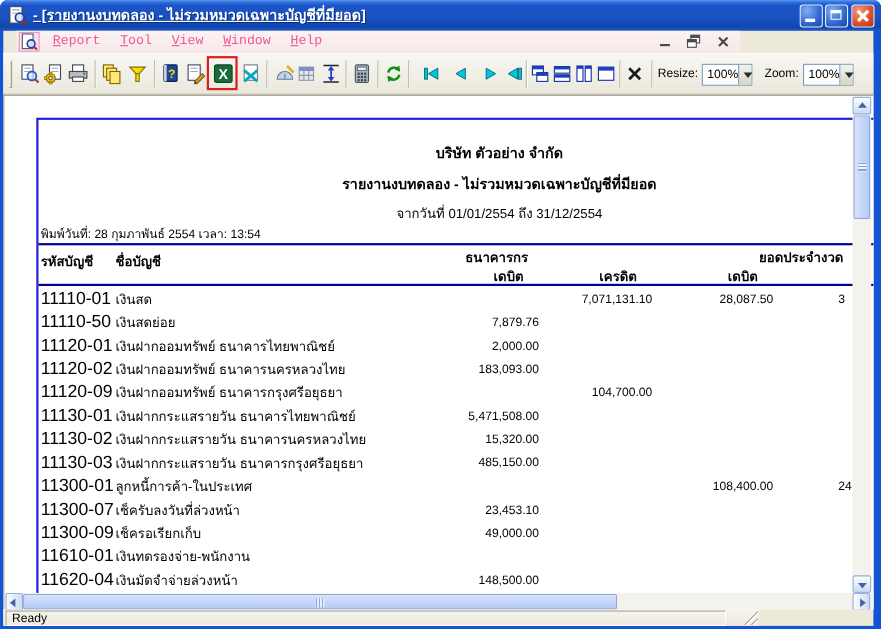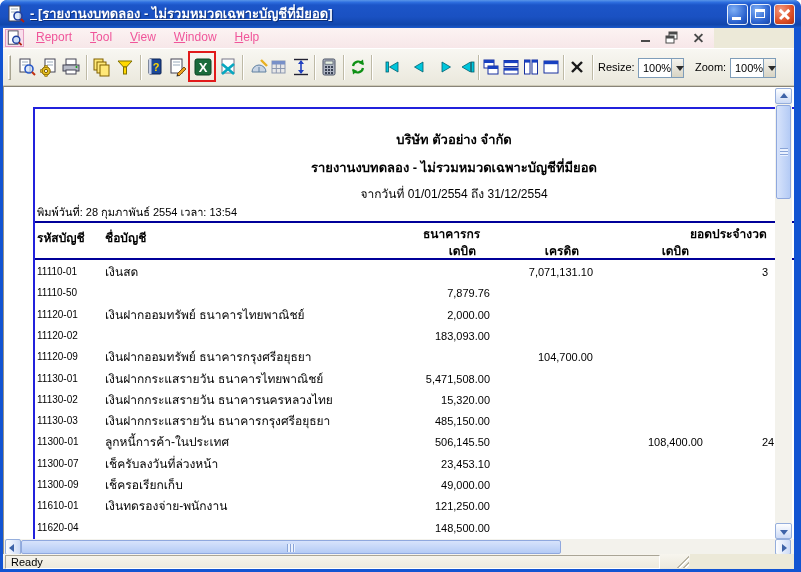--- a/index.html
+++ b/index.html
@@ -17,21 +17,21 @@
   .wb-red{background:radial-gradient(circle at 30% 25%,#F2987E,#DD4F26 60%,#B23110);}
   .wb-min{right:53px;} .wb-max{right:30px;} .wb-close{right:6px;}
   .g-min{position:absolute;left:4px;bottom:4px;width:9px;height:3px;background:#fff;}
   .g-max{position:absolute;left:4px;top:4px;width:10px;height:9px;border:1px solid #fff;border-top:3px solid #fff;box-sizing:border-box;}
   .g-x{position:absolute;left:3px;top:3px;width:13px;height:13px;}
   .g-x::before,.g-x::after{content:"";position:absolute;left:0;top:5px;width:13px;height:2.5px;background:#fff;}
   .g-x::before{transform:rotate(45deg);} .g-x::after{transform:rotate(-45deg);}
   
   .app-body{position:absolute;left:3px;top:28px;width:791px;height:541px;background:#ECE9D8;}
   
-  .menubar{position:absolute;left:0;top:0;width:711px;height:20px;background:linear-gradient(180deg,#FCF3F3,#F7E7E9);border-bottom:1px solid #EFC2D2;}
+  .menubar{position:absolute;left:12px;top:0;width:658px;height:20px;background:linear-gradient(180deg,#FCF3F3,#F7E7E9);border-bottom:1px solid #EFC2D2;font-family:Liberation Mono, monospace;}
   .menu-icon-box{position:absolute;left:2px;top:1px;width:19px;height:18px;background:#F9DFEC;border:1px solid #E49AC0;box-sizing:border-box;}
   .menu-items{position:absolute;left:24px;top:0;height:20px;display:flex;}
   .menu-item{padding:0 9px;line-height:19px;font-size:12px;color:#F0559A;white-space:nowrap;}
   .menu-item .u{text-decoration:underline;}
   .mdi-btns{position:absolute;right:6px;top:2px;display:flex;gap:6px;}
   .mdi-btn{width:20px;height:15px;position:relative;background:transparent;}
   .m-min{position:absolute;left:5px;bottom:3px;width:9px;height:2px;background:#4A4A4A;}
   .m-x{position:absolute;left:5px;top:3px;width:11px;height:10px;}
   .m-x::before,.m-x::after{content:"";position:absolute;left:0;top:4px;width:11px;height:2px;background:#4A4A4A;}
   .m-x::before{transform:rotate(45deg);} .m-x::after{transform:rotate(-45deg);}
@@ -57,21 +57,21 @@
   .hline{position:absolute;left:0;width:838px;height:2px;background:#000099;}
   .hl-1{top:112px;} .hl-2{top:149px;}
   .col-hdr{font-weight:bold;font-size:12px;}
   .ch-code{left:2px;top:119px;} .ch-name{left:70px;top:119px;}
   .ch-bf{left:388px;top:115px;} .ch-period{left:655px;top:115px;}
   .ch-sub{top:132px;width:120px;text-align:right;padding-right:14px;box-sizing:border-box;}
   .ch-d1{left:335px;} .ch-c1{left:438px;} .ch-d2{left:548px;}
   .rows{position:absolute;left:0;top:152px;width:838px;height:400px;}
   .trow{position:absolute;left:0;width:838px;height:22px;line-height:22px;}
   .cell{position:absolute;top:0;white-space:nowrap;color:#000;}
-  .c-code{left:2px;font-size:10px;}
+  .c-code{left:2px;font-size:16px;}
   .c-name{left:70px;width:265px;font-size:12px;overflow:hidden;}
   .c-num{width:120px;text-align:right;font-size:11px;}
   .c-d1{left:335px;} .c-c1{left:438px;} .c-d2{left:548px;}
   .c-frag{left:727px;font-size:11px;}
   
   .vscroll{position:absolute;left:771px;top:1px;width:17px;height:451px;background:#F3F2EC;z-index:5;}
   .hscroll{position:absolute;left:0;top:452px;width:791px;height:16px;background:#F3F2EC;z-index:5;}
   .sbtn{position:absolute;background:linear-gradient(180deg,#FDFEFF,#CCDAF6);border:1px solid #95AEDC;border-radius:2px;box-sizing:border-box;}
   .sbtn.h{background:linear-gradient(90deg,#FDFEFF,#CCDAF6);}
   .arr{position:absolute;width:0;height:0;border:4px solid transparent;}
@@ -385,39 +385,42 @@
         <div class="rp col-hdr ch-sub ch-c1">เครดิต</div>
         <div class="rp col-hdr ch-sub ch-d2">เดบิต</div>
         <div class="hline hl-2"></div>
 
         <div class="rows">
             <div class="trow" style="top: 0px;">
               <span class="cell c-code">11110-01</span>
               <span class="cell c-name">เงินสด</span>
               <span class="cell c-num c-d1"></span>
               <span class="cell c-num c-c1">7,071,131.10</span>
+              <span class="cell c-num c-d2">28,087.50</span>
               <span class="cell c-frag">3</span>
             </div>
             <div class="trow" style="top: 21.3px;">
               <span class="cell c-code">11110-50</span>
+              <span class="cell c-name">เงินสดย่อย</span>
               <span class="cell c-num c-d1">7,879.76</span>
               <span class="cell c-num c-c1"></span>
               <span class="cell c-num c-d2"></span>
               <span class="cell c-frag"></span>
             </div>
             <div class="trow" style="top: 42.6px;">
               <span class="cell c-code">11120-01</span>
               <span class="cell c-name">เงินฝากออมทรัพย์ ธนาคารไทยพาณิชย์</span>
               <span class="cell c-num c-d1">2,000.00</span>
               <span class="cell c-num c-c1"></span>
               <span class="cell c-num c-d2"></span>
               <span class="cell c-frag"></span>
             </div>
             <div class="trow" style="top: 63.9px;">
               <span class="cell c-code">11120-02</span>
+              <span class="cell c-name">เงินฝากออมทรัพย์ ธนาคารนครหลวงไทย</span>
               <span class="cell c-num c-d1">183,093.00</span>
               <span class="cell c-num c-c1"></span>
               <span class="cell c-num c-d2"></span>
               <span class="cell c-frag"></span>
             </div>
             <div class="trow" style="top: 85.2px;">
               <span class="cell c-code">11120-09</span>
               <span class="cell c-name">เงินฝากออมทรัพย์ ธนาคารกรุงศรีอยุธยา</span>
               <span class="cell c-num c-d1"></span>
               <span class="cell c-num c-c1">104,700.00</span>
@@ -444,21 +447,20 @@
               <span class="cell c-code">11130-03</span>
               <span class="cell c-name">เงินฝากกระแสรายวัน ธนาคารกรุงศรีอยุธยา</span>
               <span class="cell c-num c-d1">485,150.00</span>
               <span class="cell c-num c-c1"></span>
               <span class="cell c-num c-d2"></span>
               <span class="cell c-frag"></span>
             </div>
             <div class="trow" style="top: 170.4px;">
               <span class="cell c-code">11300-01</span>
               <span class="cell c-name">ลูกหนี้การค้า-ในประเทศ</span>
-              <span class="cell c-num c-d1">506,145.50</span>
               <span class="cell c-num c-c1"></span>
               <span class="cell c-num c-d2">108,400.00</span>
               <span class="cell c-frag">24</span>
             </div>
             <div class="trow" style="top: 191.7px;">
               <span class="cell c-code">11300-07</span>
               <span class="cell c-name">เช็ครับลงวันที่ล่วงหน้า</span>
               <span class="cell c-num c-d1">23,453.10</span>
               <span class="cell c-num c-c1"></span>
               <span class="cell c-num c-d2"></span>
@@ -468,27 +470,27 @@
               <span class="cell c-code">11300-09</span>
               <span class="cell c-name">เช็ครอเรียกเก็บ</span>
               <span class="cell c-num c-d1">49,000.00</span>
               <span class="cell c-num c-c1"></span>
               <span class="cell c-num c-d2"></span>
               <span class="cell c-frag"></span>
             </div>
             <div class="trow" style="top: 234.3px;">
               <span class="cell c-code">11610-01</span>
               <span class="cell c-name">เงินทดรองจ่าย-พนักงาน</span>
-              <span class="cell c-num c-d1">121,250.00</span>
               <span class="cell c-num c-c1"></span>
               <span class="cell c-num c-d2"></span>
               <span class="cell c-frag"></span>
             </div>
             <div class="trow" style="top: 255.6px;">
               <span class="cell c-code">11620-04</span>
+              <span class="cell c-name">เงินมัดจำจ่ายล่วงหน้า</span>
               <span class="cell c-num c-d1">148,500.00</span>
               <span class="cell c-num c-c1"></span>
               <span class="cell c-num c-d2"></span>
               <span class="cell c-frag"></span>
             </div>
           </div>
       </div>
 
       <div class="vscroll">
         <span class="sbtn" style="left:0;top:0;width:17px;height:16px">

